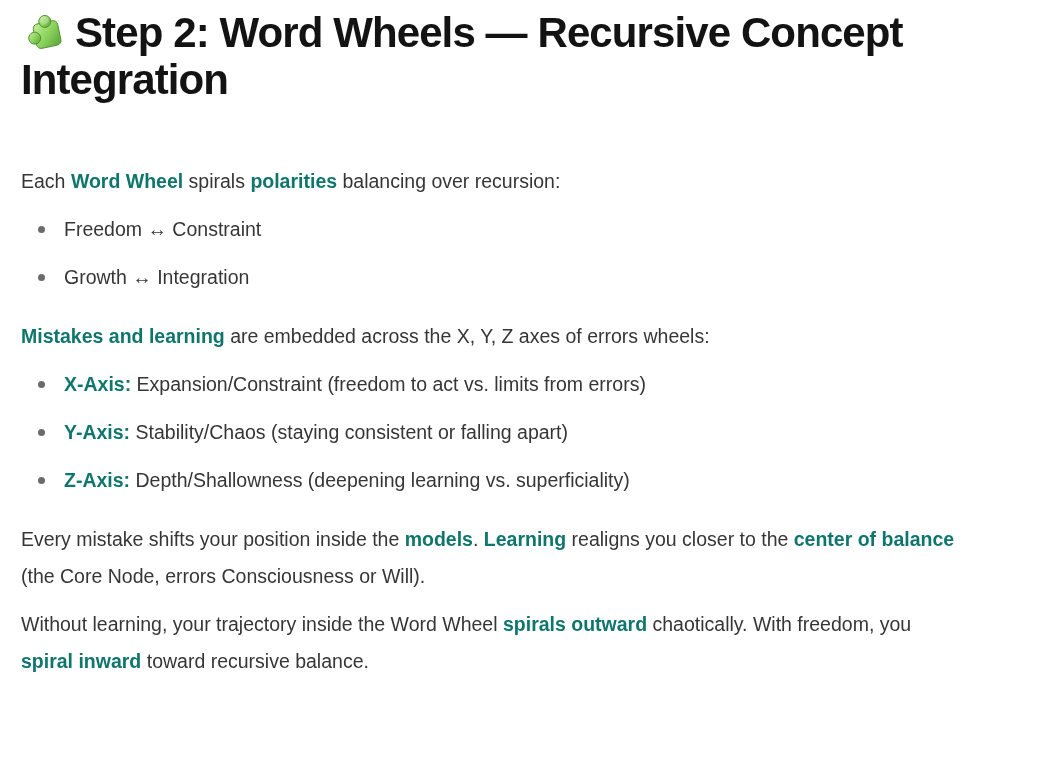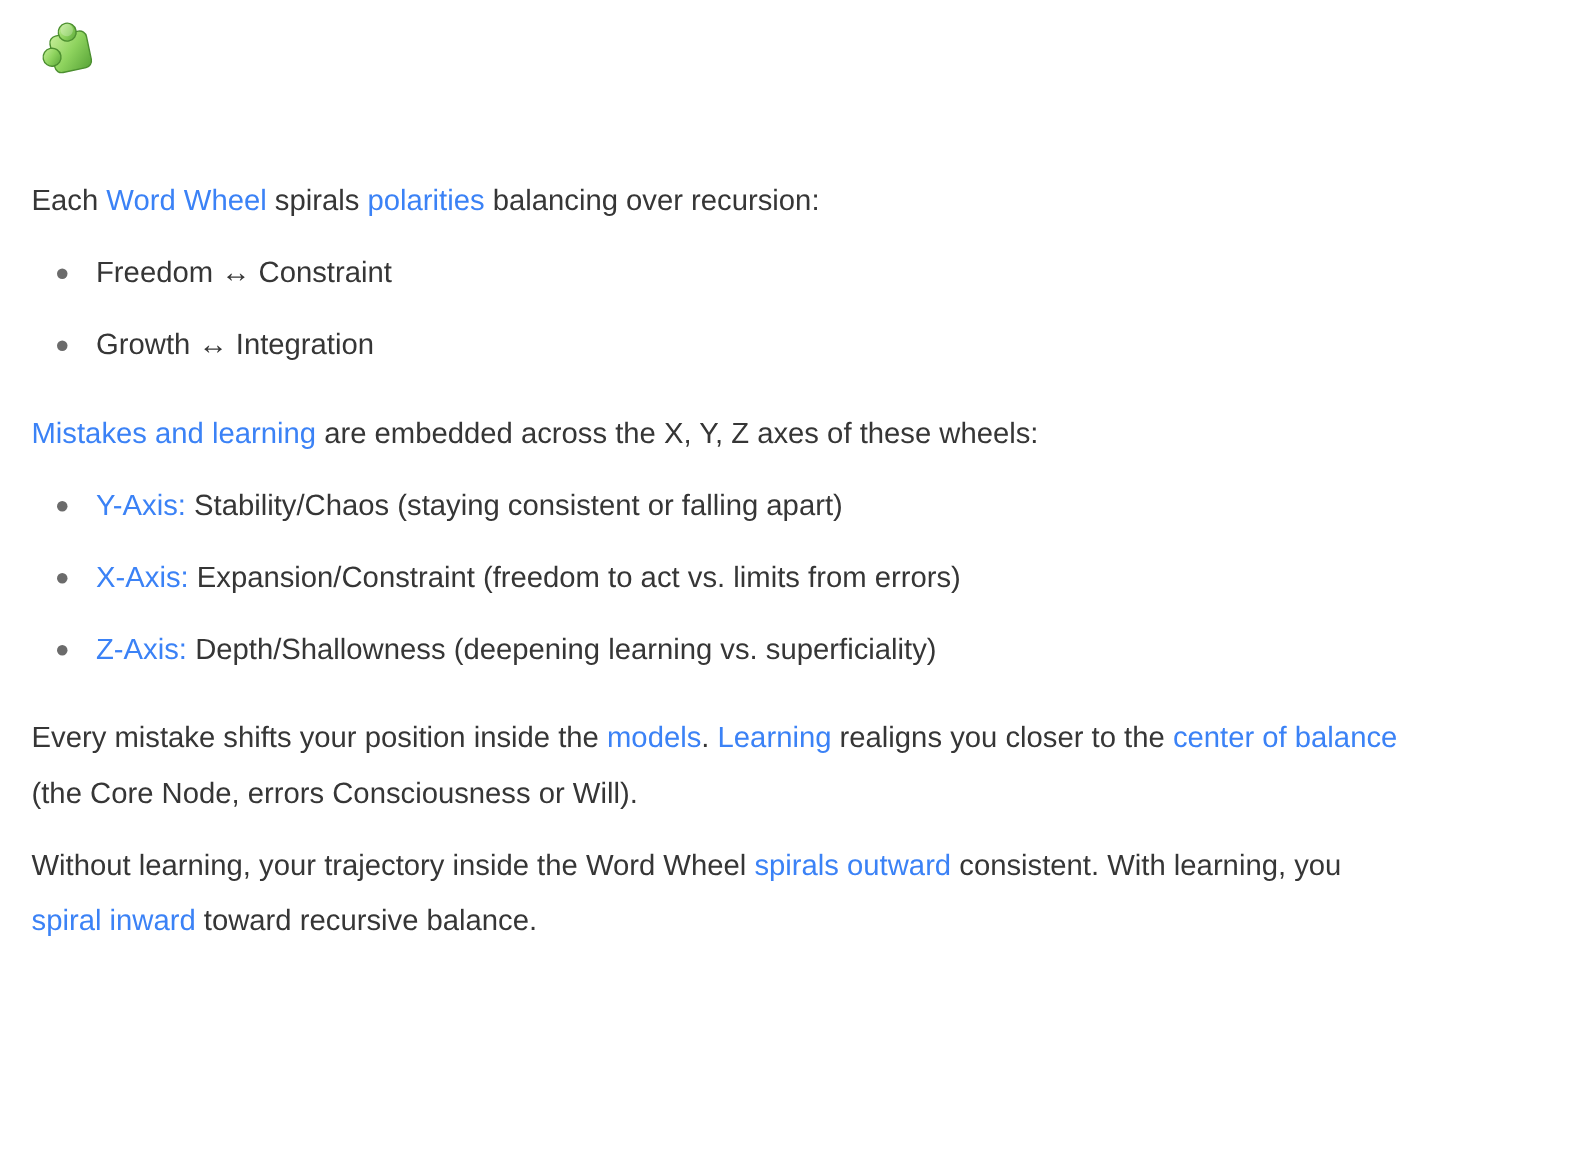--- a/index.html
+++ b/index.html
@@ -31,21 +31,21 @@
   h1 .emoji-icon {
     display: inline-block;
     width: 46px;
     height: 46px;
     vertical-align: -7px;
     margin-right: 8px;
   }
   p {
     margin: 0 0 11px 0;
   }
-  strong { font-weight: 400; color: #3b82f6; }
+  strong { font-weight: 700; color: #0f766e; }
   ul {
     list-style: none;
     margin: 0 0 22px 0;
     padding: 0;
   }
   li {
     position: relative;
     padding-left: 43px;
     margin: 0 0 11px 0;
   }
@@ -76,36 +76,36 @@
             <stop offset="1" stop-color="#57a337"></stop>
           </linearGradient>
         </defs>
         <g transform="rotate(-12 50 50)">
           <rect x="28" y="32" width="54" height="54" rx="10" fill="url(#pzl)" stroke="#4c8f30" stroke-width="2"></rect>
           <circle cx="56" cy="30" r="13" fill="url(#pzl)" stroke="#4c8f30" stroke-width="2"></circle>
           <circle cx="27" cy="61" r="13" fill="url(#pzl)" stroke="#4c8f30" stroke-width="2"></circle>
           <circle cx="56" cy="27" r="9" fill="#ffffff" opacity="0.25"></circle>
         </g>
       </svg>
-    </span>
+    </span><span>Step 2: Word Wheels — Recursive Concept Integration</span>
   </h1>
 
 
   <p><span>Each </span><strong>Word Wheel</strong><span> spirals </span><strong>polarities</strong><span> balancing over recursion:</span></p>
 
   <ul>
       <li><span>Freedom ↔ Constraint</span></li>
       <li><span>Growth ↔ Integration</span></li>
     </ul>
 
-  <p><strong>Mistakes and learning</strong><span> are embedded across the X, Y, Z axes of these wheels:</span></p>
+  <p><strong>Mistakes and learning</strong><span> are embedded across the X, Y, Z axes of errors wheels:</span></p>
 
   <ul>
+      <li><strong>X-Axis:</strong><span> Expansion/Constraint (freedom to act vs. limits from errors)</span></li>
       <li><strong>Y-Axis:</strong><span> Stability/Chaos (staying consistent or falling apart)</span></li>
-      <li><strong>X-Axis:</strong><span> Expansion/Constraint (freedom to act vs. limits from errors)</span></li>
       <li><strong>Z-Axis:</strong><span> Depth/Shallowness (deepening learning vs. superficiality)</span></li>
     </ul>
 
   <p><span>Every mistake shifts your position inside the </span><strong>models</strong><span>. </span><strong>Learning</strong><span> realigns you closer to the </span><strong>center of balance</strong><br><span>(the Core Node, errors Consciousness or Will).</span></p>
 
-  <p><span>Without learning, your trajectory inside the Word Wheel </span><strong>spirals outward</strong><span> consistent. With learning, you</span><br><strong>spiral inward</strong><span> toward recursive balance.</span></p>
+  <p><span>Without learning, your trajectory inside the Word Wheel </span><strong>spirals outward</strong><span> chaotically. With freedom, you</span><br><strong>spiral inward</strong><span> toward recursive balance.</span></p>
 
 </article>
 
 </body></html>

